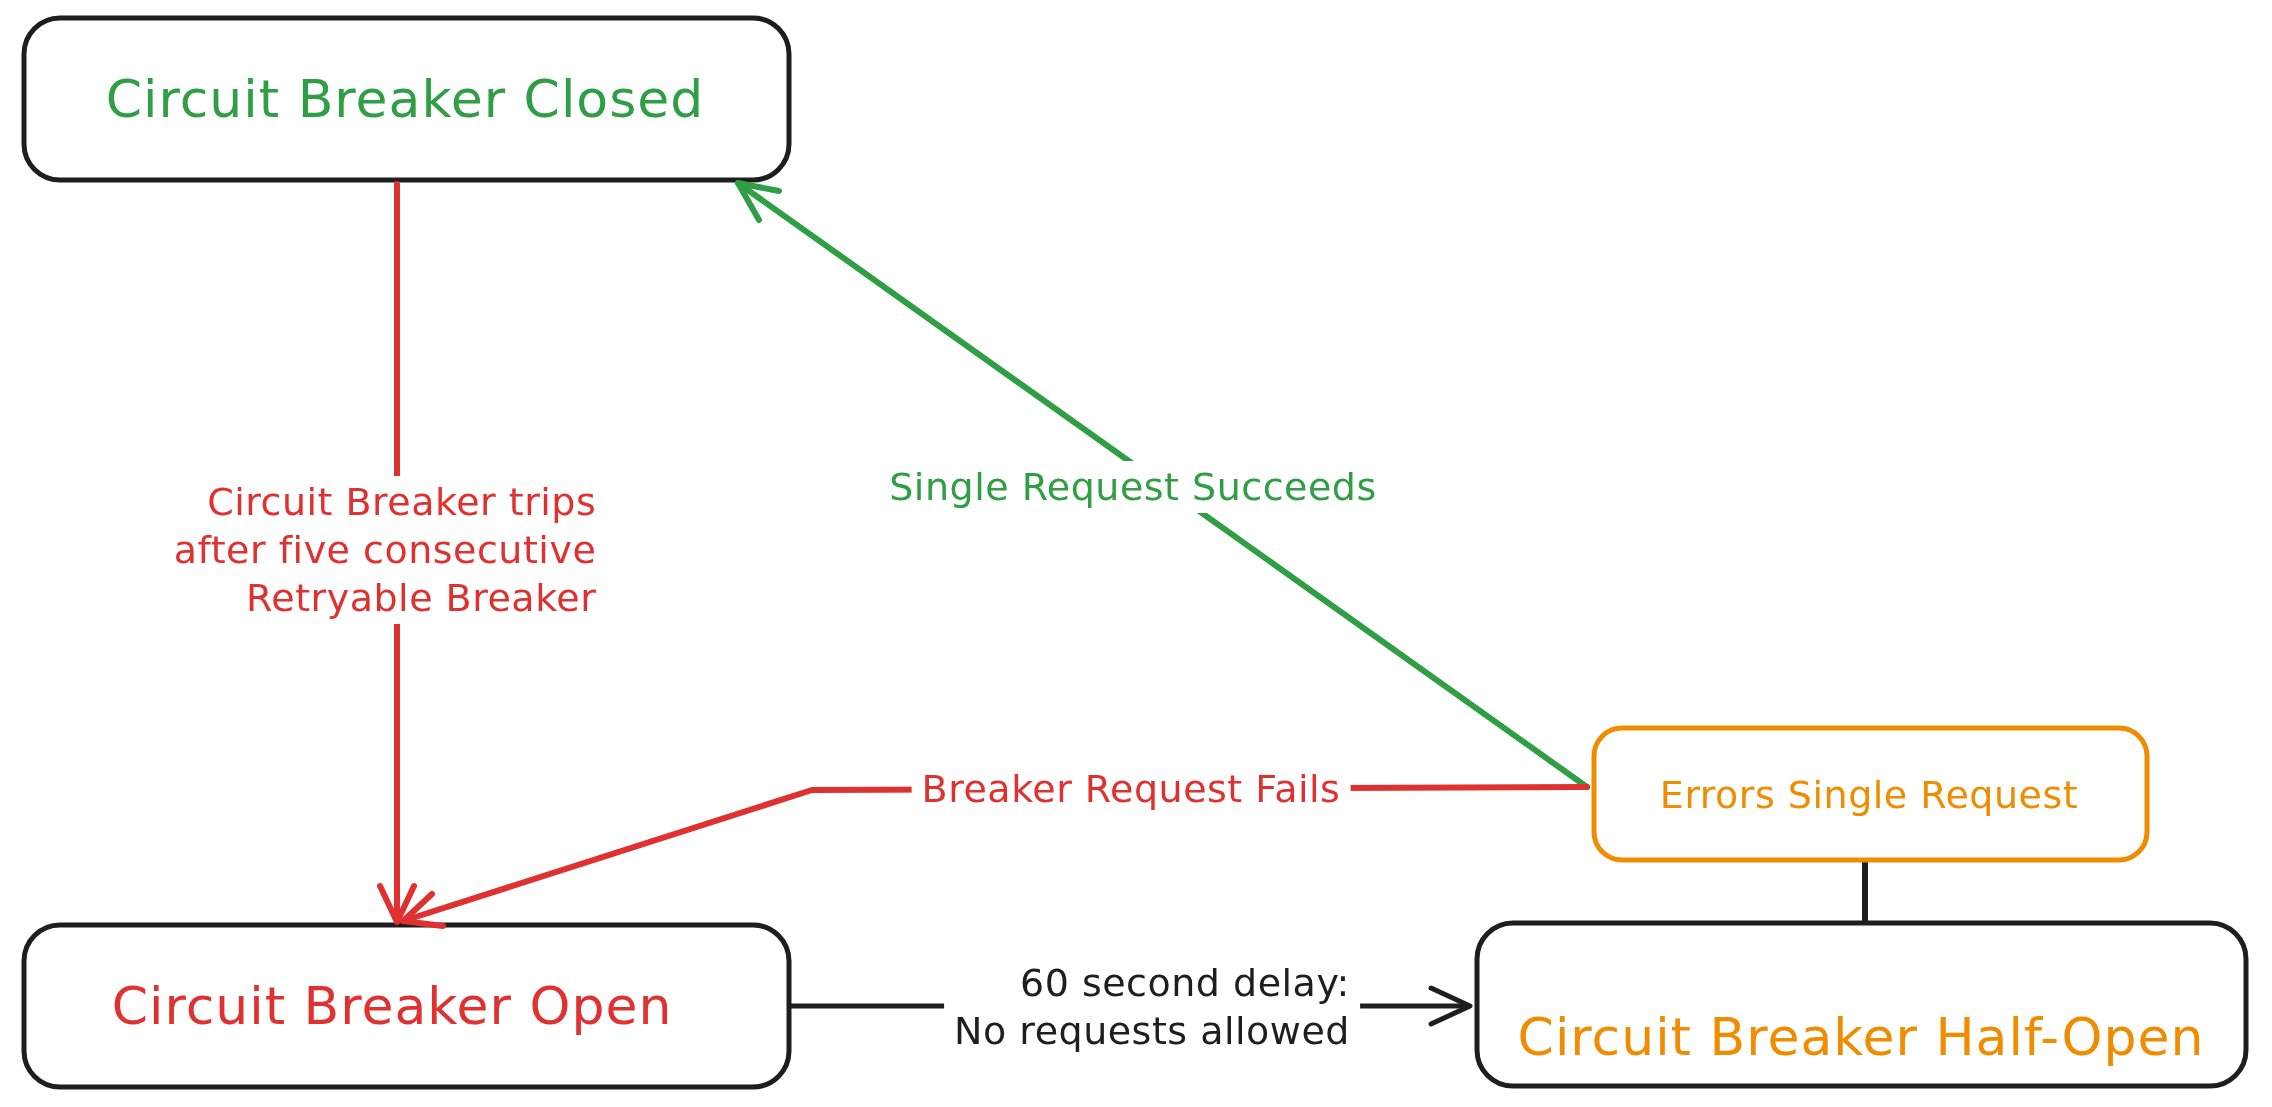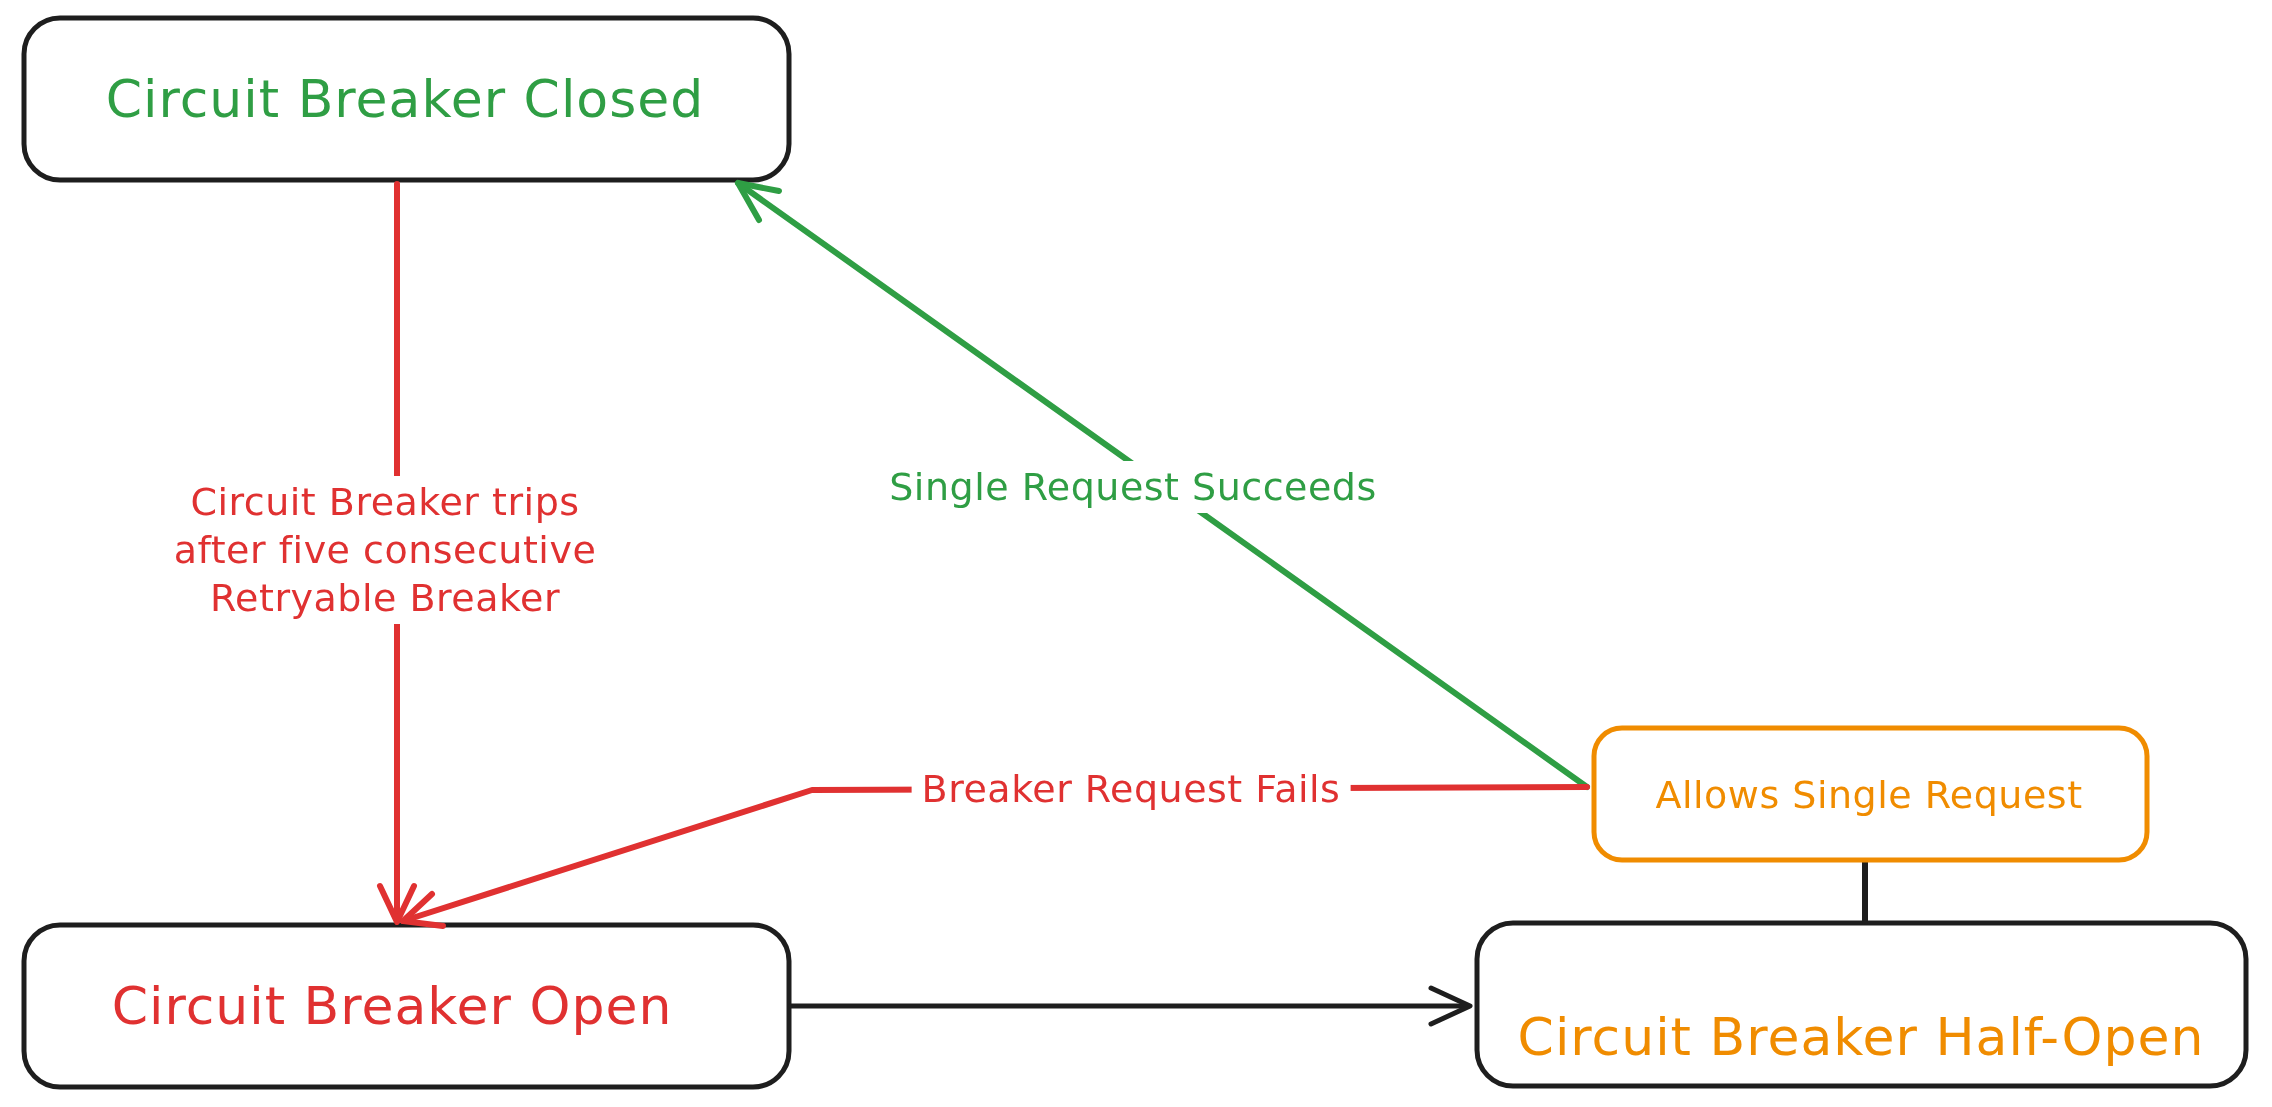--- a/index.html
+++ b/index.html
@@ -9,21 +9,21 @@
     height: 1107px;
     background: #ffffff;
     font-family: "DejaVu Sans", sans-serif;
     overflow: hidden;
   }
   #stage svg { position: absolute; inset: 0; }
 
   .label {
     position: absolute;
     transform: translate(-50%, -50%);
-    text-align: center;
+    text-align: right;
     white-space: nowrap;
     user-select: none;
   }
   .node-title { font-size: 52px; letter-spacing: 1px; }
   .node-title.small { font-size: 38px; letter-spacing: 0.5px; }
   .edge-label {
     font-size: 38px;
     line-height: 48px;
     background: #ffffff;
     padding: 2px 10px;
@@ -61,26 +61,30 @@
 
     <rect x="1594" y="728" width="553" height="132" rx="28" stroke="#f08c00" stroke-width="5" fill="#ffffff"></rect>
   </svg>
 
   <div class="label node-title green" style="left:405px; top:99px;">Circuit Breaker Closed</div>
 
   <div class="label node-title red" style="left:392px; top:1006px;">Circuit Breaker Open</div>
 
   <div class="label node-title orange" style="left:1861px; top:1005px;margin-top:32px;">Circuit Breaker Half-Open</div>
 
-  <div class="label node-title small orange" style="left:1869px; top:795px;">Allows Single Request</div>
+  <div class="label node-title small orange" style="left:1869px; top:795px;">Errors Single Request</div>
 
   <div class="label edge-label red" style="left:385px; top:550px;">
     <div>Circuit Breaker trips</div>
     <div>after five consecutive</div>
     <div>Retryable Breaker</div>
   </div>
 
   <div class="label edge-label green" style="left:1133px; top:487px;">Single Request Succeeds</div>
 
   <div class="label edge-label red" style="left:1131px; top:789px;">Breaker Request Fails</div>
 
+  <div class="label edge-label ink" style="left:1152px; top:1007px;">
+    <div>60 second delay:</div>
+    <div>No requests allowed</div>
+  </div>
 
 </div>
 
 </body></html>

